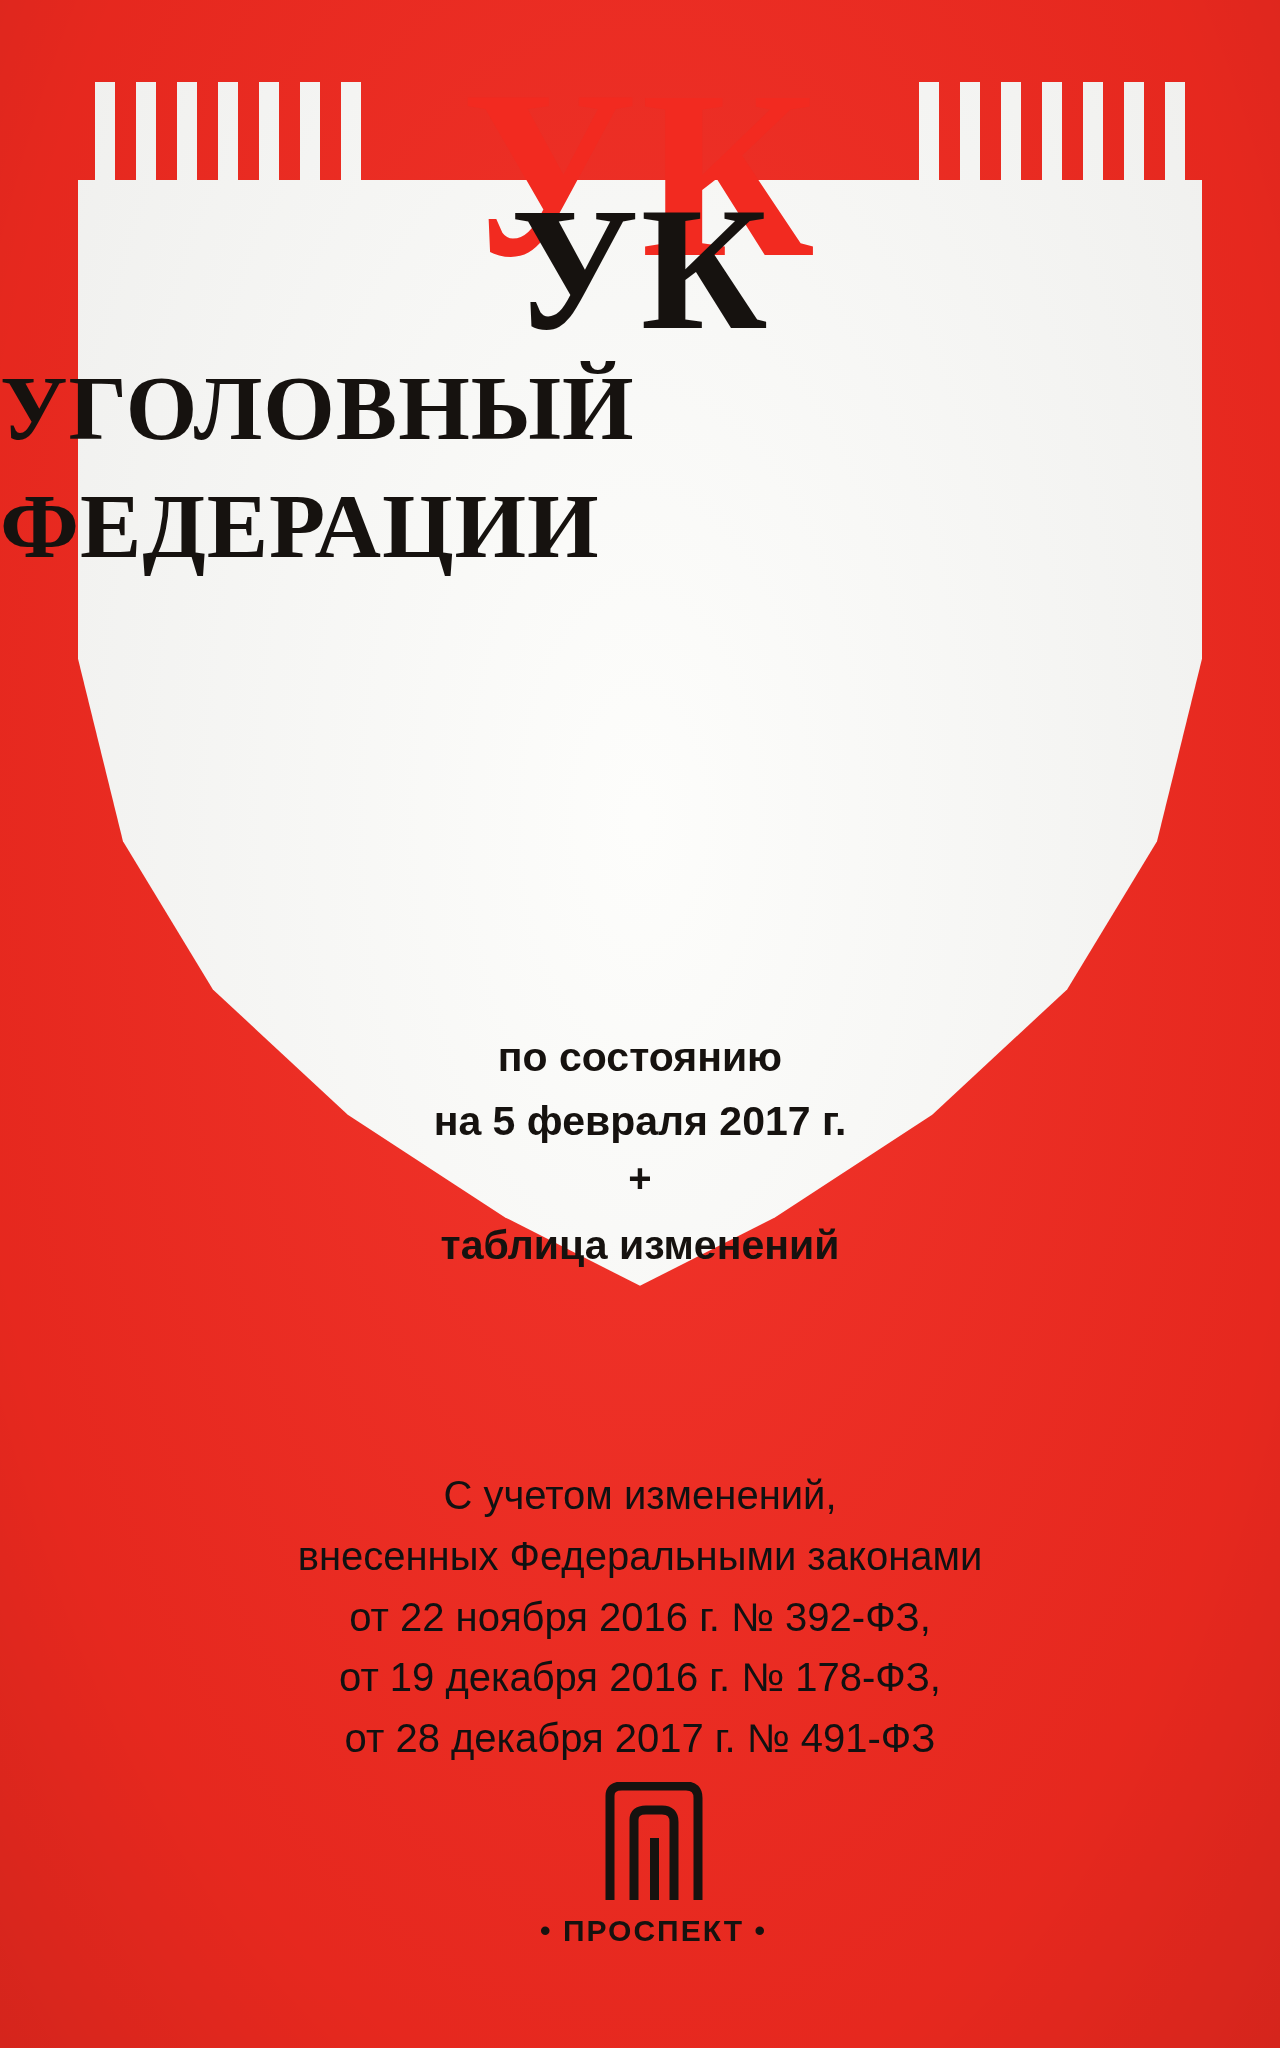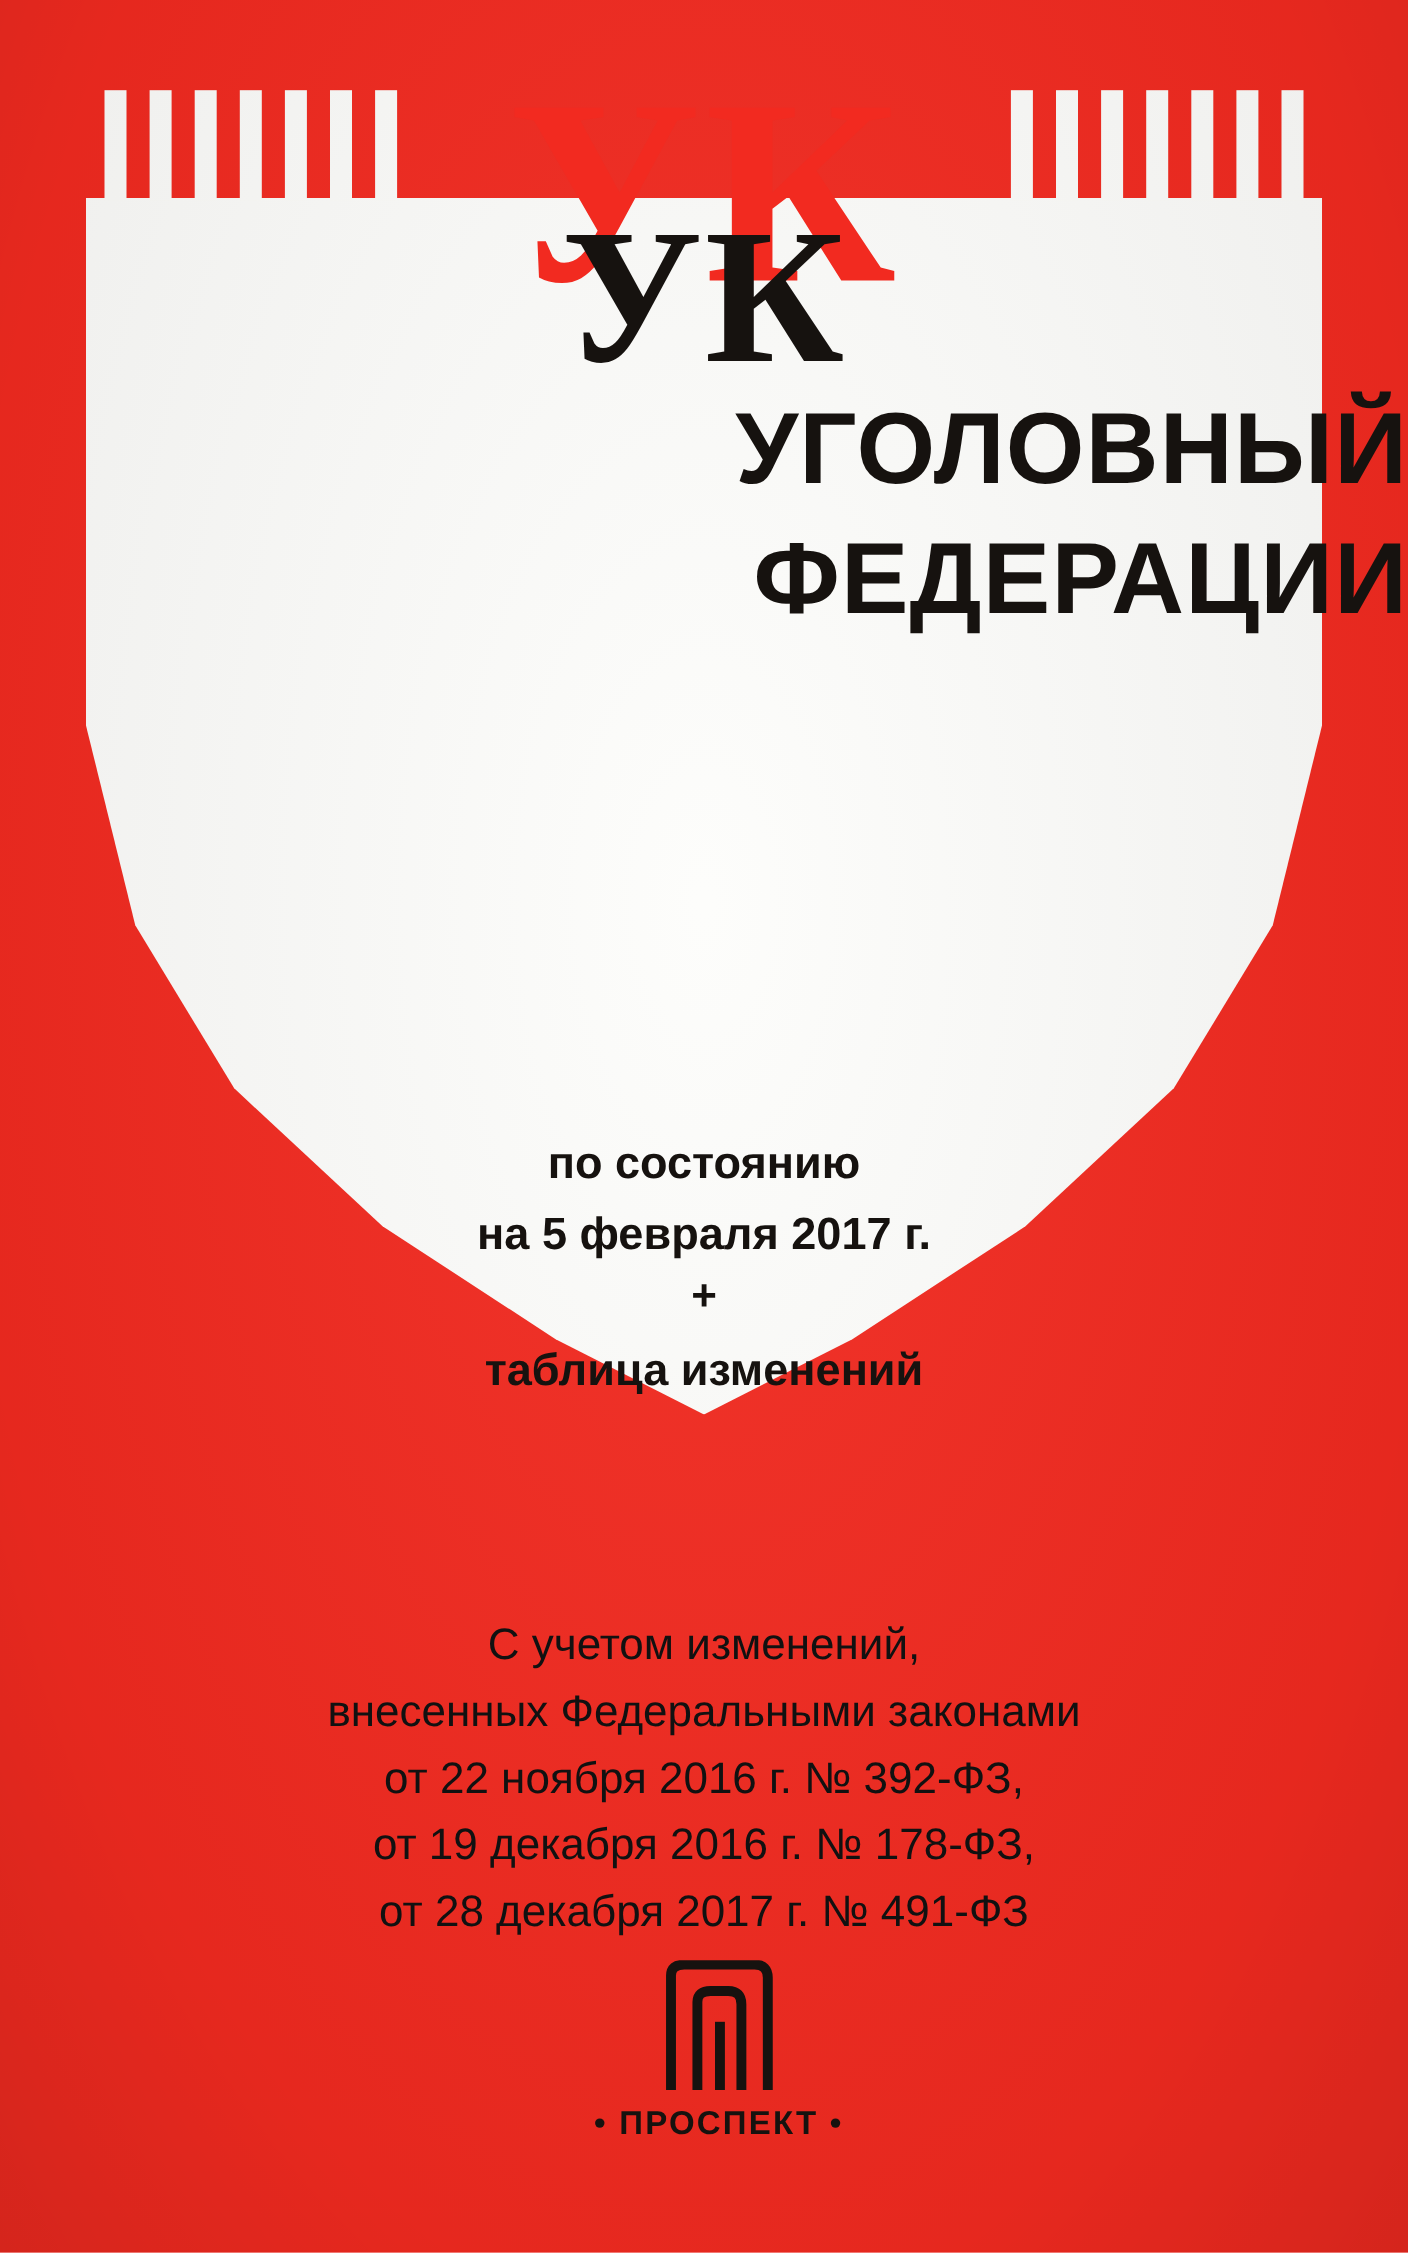--- a/index.html
+++ b/index.html
@@ -95,23 +95,23 @@
     letter-spacing: 2px;
     color: #16120f;
     z-index: 4;
   }
 
   .title-block {
     position: absolute;
     left: 0;
     right: 0;
     top: 350px;
-    text-align: right;
-    z-index: 5;
-    font-family: Liberation Sans, sans-serif;
+    text-align: left;
+    z-index: 5;
+    font-family: Liberation Serif, serif;
     color: #16120f;
   }
   .title-line {
     display: block;
     font-weight: 700;
     font-size: 92px;
     line-height: 1.28;
     letter-spacing: 1px;
   }
 

